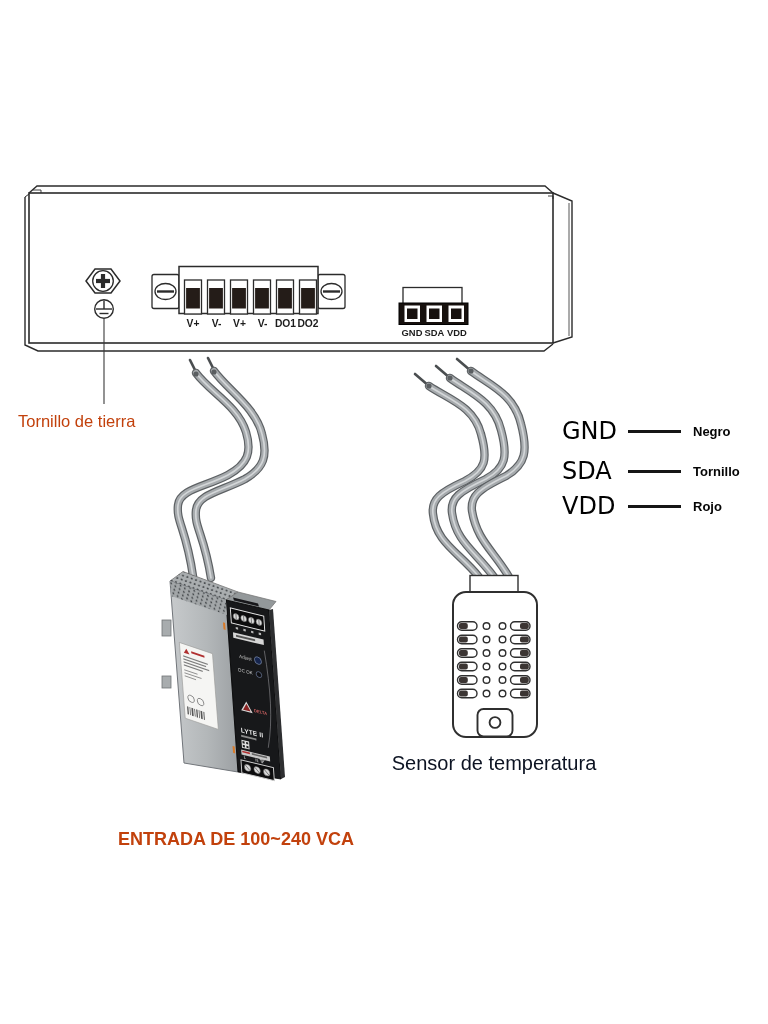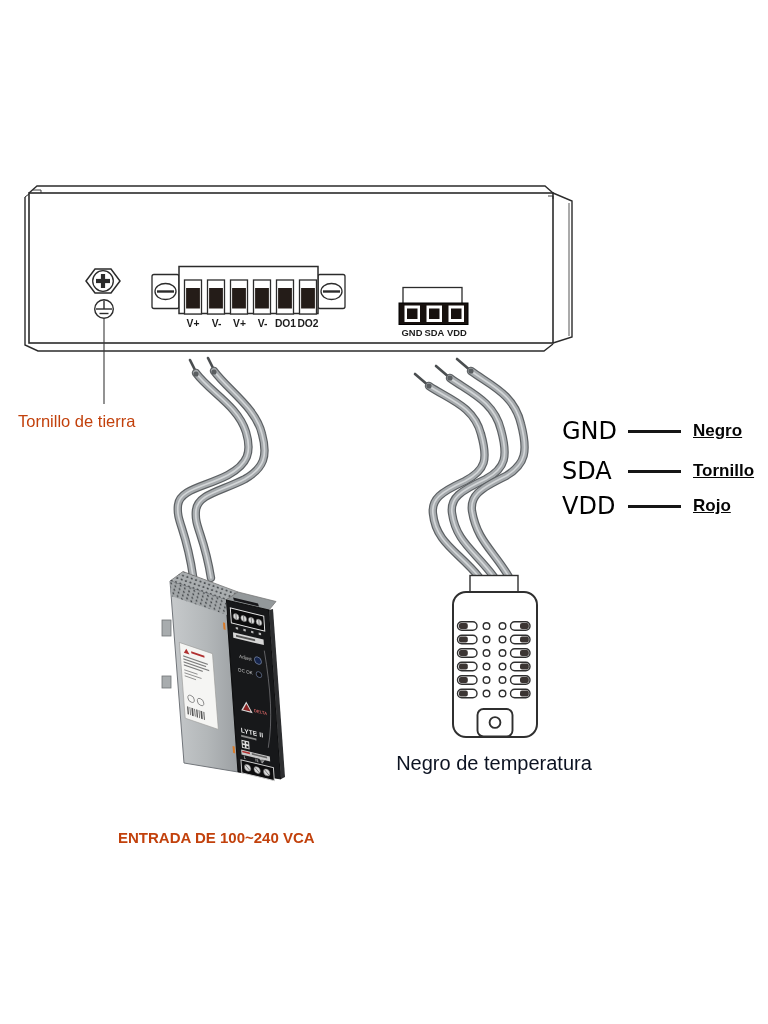--- a/index.html
+++ b/index.html
@@ -6,30 +6,30 @@
   .canvas{position:relative;width:768px;height:1024px;background:#ffffff;overflow:hidden;
           font-family:"Liberation Sans",sans-serif;}
   .layer{position:absolute;left:0;top:0;}
   svg text{font-family:"Liberation Sans",sans-serif;}
   .term-label{font-size:10.3px;font-weight:700;fill:#1c1c1c;}
   .sensor-term-label{font-size:9.4px;font-weight:700;fill:#1c1c1c;}
 
   .caption{position:absolute;color:#c2410c;}
   .tornillo{left:18px;top:412px;font-size:16.5px;font-weight:500;}
   .psu-cap1{left:118px;top:804px;font-size:17.5px;font-weight:600;}
-  .psu-cap2{left:118px;top:829px;font-size:15px;font-weight:600;}
+  .psu-cap2{left:118px;top:829px;font-size:18px;font-weight:600;}
   .sensor-cap{left:378px;top:752px;width:232px;text-align:center;font-size:20px;font-weight:500;color:#0c1322;}
 
   .legend{position:absolute;left:562px;top:416px;}
   .legend-row{display:flex;align-items:center;height:30px;}
   .legend-row.r2{margin-top:10px;}
   .legend-row.r3{margin-top:5px;}
   .legend-term{width:64px;font-family:"DejaVu Sans",sans-serif;font-size:24px;font-weight:400;color:#000;}
   .legend-dash{width:53px;height:3px;background:#161616;margin-left:2px;margin-right:12px;flex:none;}
-  .legend-name{font-size:17px;font-weight:600;color:#050505;text-decoration:underline;}
+  .legend-name{font-size:13px;font-weight:600;color:#050505;}
 </style>
 </head>
 <body>
 
 <div class="canvas">
 
 <svg class="layer" width="768" height="1024" viewBox="0 0 768 1024">
   <defs>
     <pattern id="perf" width="4.6" height="4.2" patternUnits="userSpaceOnUse" patternTransform="rotate(19)">
       <circle cx="1.6" cy="1.6" r="1" fill="#45494c"></circle>
@@ -320,16 +320,16 @@
     <span class="legend-dash"></span>
     <span class="legend-name">Tornillo</span>
   </div>
   <div class="legend-row r3">
     <span class="legend-term">VDD</span>
     <span class="legend-dash"></span>
     <span class="legend-name">Rojo</span>
   </div>
 </div>
 
-<div class="caption sensor-cap">Negro de temperatura</div>
+<div class="caption sensor-cap">Sensor de temperatura</div>
 <div class="caption psu-cap2">ENTRADA DE 100~240 VCA</div>
 
 </div>
 
 </body></html>

